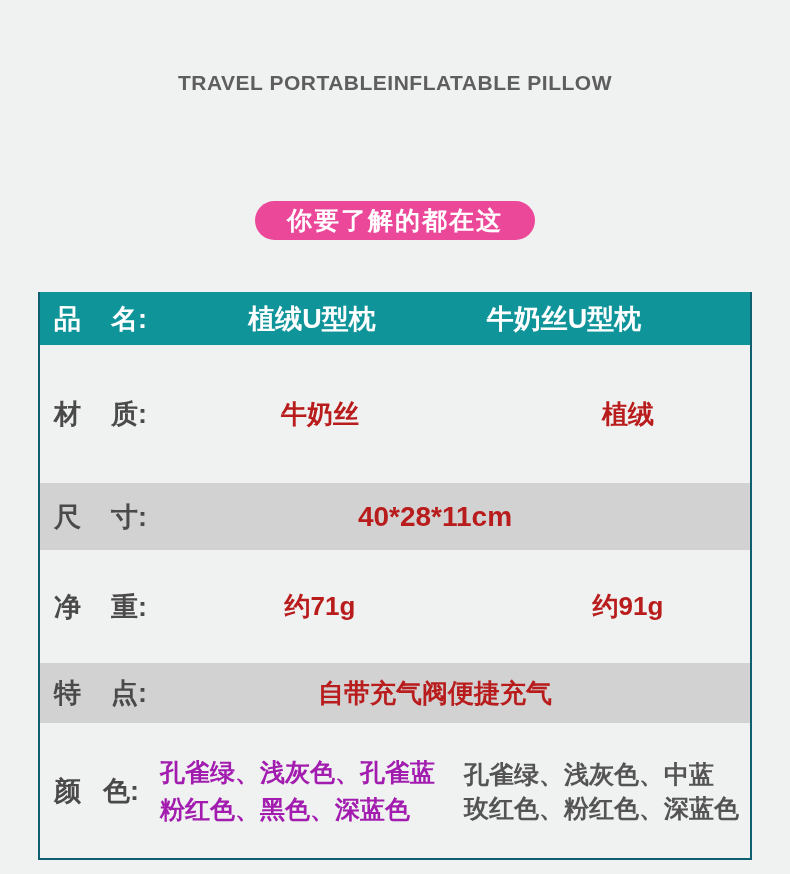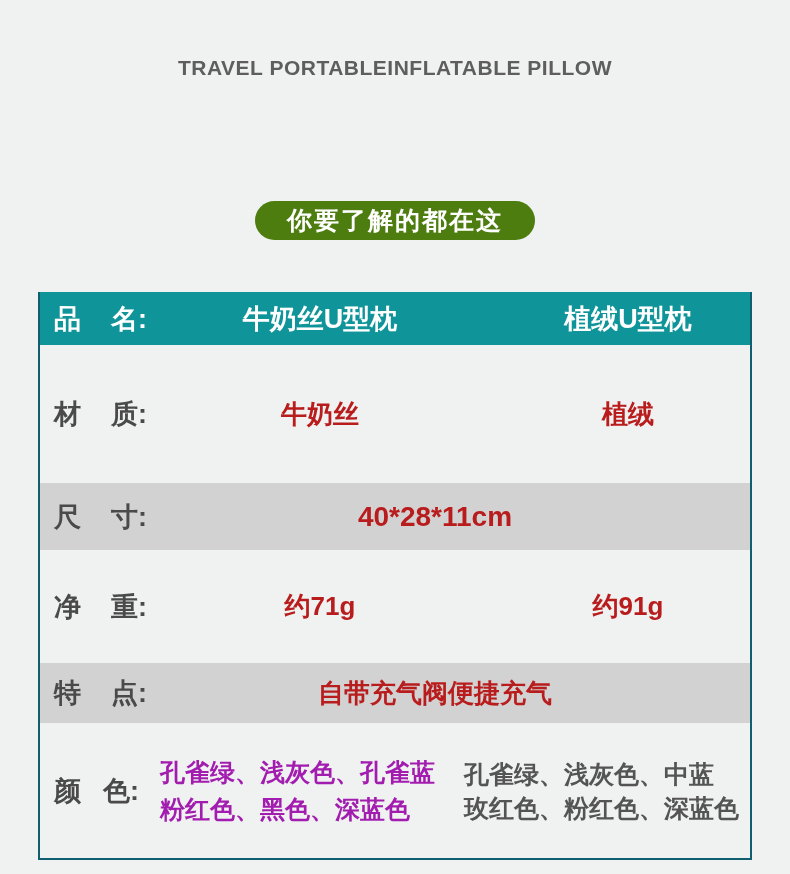--- a/index.html
+++ b/index.html
@@ -9,41 +9,41 @@
   }
   .page{
     position:relative;
     width:790px;height:874px;
     background:#f0f2f1;
     overflow:hidden;
     margin:0 auto;
   }
   
   .tagline{
-    position:absolute;top:56px;left:0;width:100%;
+    position:absolute;top:71px;left:0;width:100%;
     text-align:center;
     font-size:21px;font-weight:bold;
     letter-spacing:0.5px;
     color:#5e5e5e;
   }
   .main-title{
     position:absolute;top:97px;left:0;width:100%;
     margin:0;
     text-align:center;
     font-size:66px;font-weight:900;
     letter-spacing:4px;
     color:#575659;
     line-height:1.1;
   }
   .badge{
     position:absolute;top:201px;left:50%;
     transform:translateX(-50%);
     height:39px;line-height:39px;
     padding:0 32px;
-    background:#4d7c0f;
+    background:#ec4899;
     border-radius:20px;
     color:#ffffff;
     font-size:25px;font-weight:bold;
     letter-spacing:2px;
     white-space:nowrap;
   }
   
   .spec-table{
     position:absolute;left:38px;top:292px;
     width:714px;
@@ -119,22 +119,22 @@
 
   <div class="badge">你要了解的都在这</div>
 
   <div class="spec-table">
 
     <div class="t-row row-name">
       <div class="t-label">
         <span>品</span>
         <span class="lb">名:</span>
       </div>
+      <div class="cell c2">植绒U型枕</div>
       <div class="cell c1">牛奶丝U型枕</div>
-      <div class="cell c2">植绒U型枕</div>
     </div>
 
     <div class="t-row row-material">
       <div class="t-label">
         <span>材</span>
         <span class="lb">质:</span>
       </div>
       <div class="cell c1">牛奶丝</div>
       <div class="cell c2">植绒</div>
     </div>

